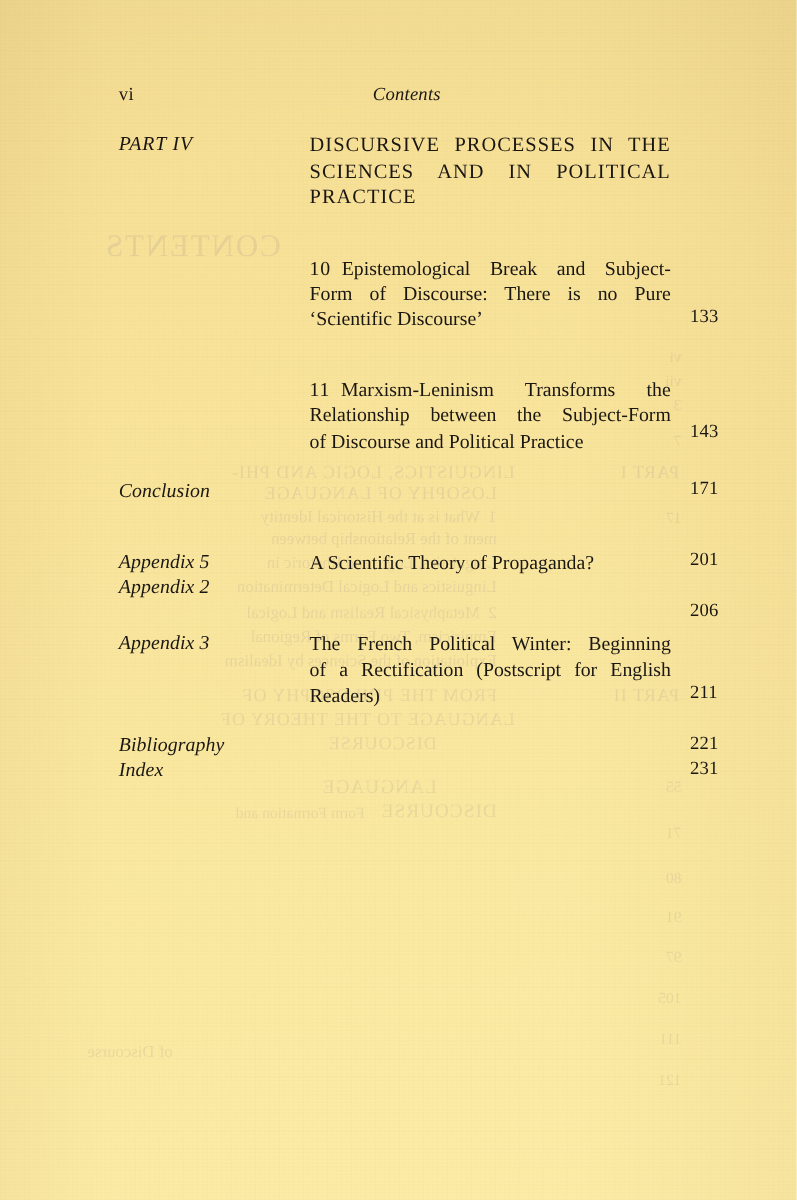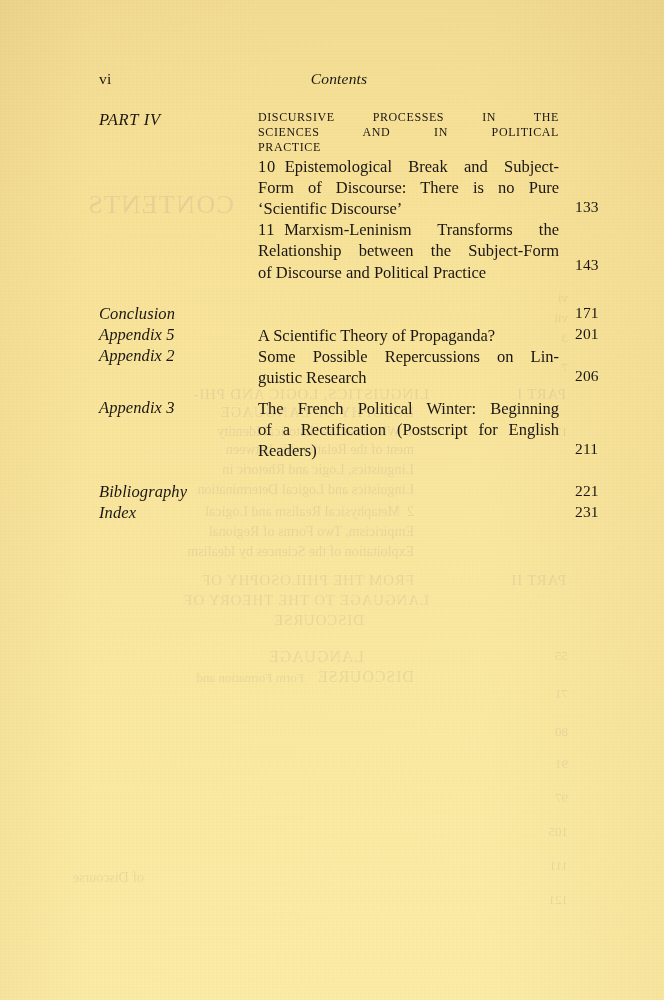--- a/index.html
+++ b/index.html
@@ -129,38 +129,39 @@
     text-align: left;
     font-size: 15.5px;
     letter-spacing: .01em;
   }
 
   
   .part-title {
     text-align: justify;
     text-align-last: left;
     letter-spacing: .05em;
-    font-size: 12px;
+    font-size: 17px;
     line-height: 1.27;
   }
   .part-title .ln {
     display: block;
     text-align: justify;
     text-align-last: justify;
   }
   .part-title .ln.last {
     text-align-last: left;
   }
 
   
   .entry {
     text-align: justify;
     text-align-last: left;
     line-height: 1.285;
     font-size: 16.5px;
+    margin-top: 38px;
   }
   .entry .ln {
     display: block;
     text-align-last: justify;
   }
   .entry .ln.last { text-align-last: left; }
   .num { letter-spacing: .04em; }
 
   .gap-sm { height: 9px; }
   .gap-md { height: 21px; }
@@ -254,26 +255,20 @@
         <div class="label-col">Appendix 5</div>
         <div class="body-col">
           <div class="entry">
             <span class="ln last">A Scientific Theory of Propaganda?</span>
           </div>
         </div>
         <div class="page-col" style="top: 0px;">201</div>
       </div>
       <div class="row">
         <div class="label-col">Appendix 2</div>
-        <div class="body-col">
-          <div class="entry">
-            <span class="ln">Some Possible Repercussions on Lin-</span>
-            <span class="ln last">guistic Research</span>
-          </div>
-        </div>
         <div class="page-col" style="top: 21.2px;">206</div>
       </div>
       <div class="gap-sm"></div>
       <div class="row">
         <div class="label-col">Appendix 3</div>
         <div class="body-col">
           <div class="entry">
             <span class="ln">The French Political Winter: Beginning</span>
             <span class="ln">of a Rectification (Postscript for English</span>
             <span class="ln last">Readers)</span>

